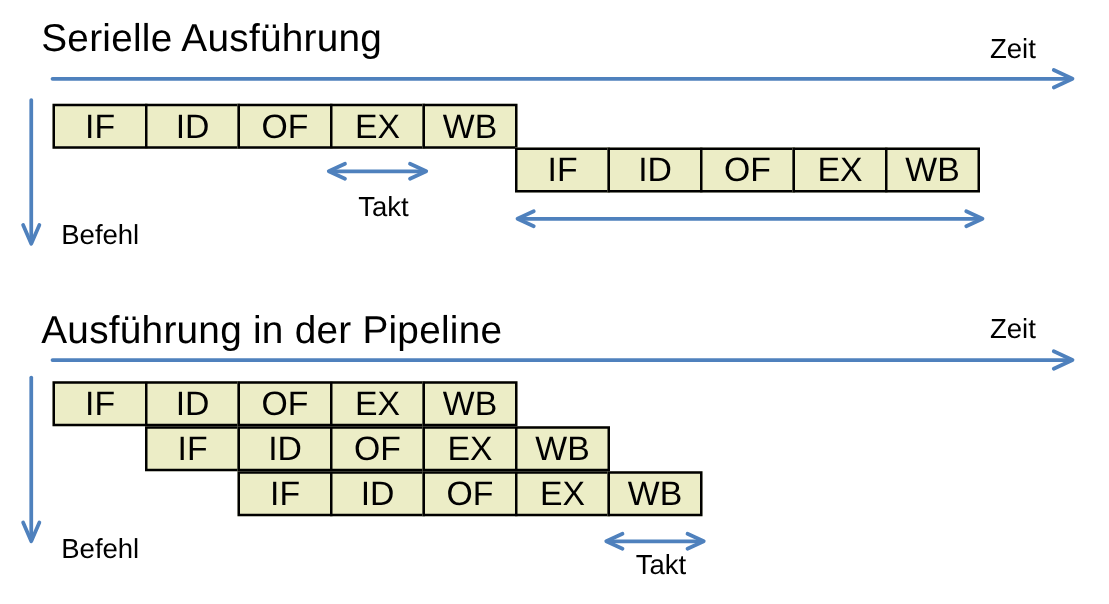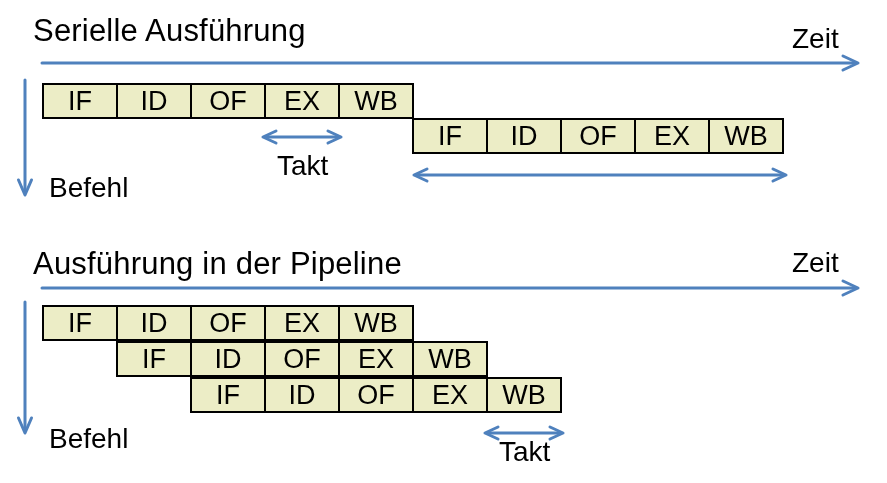--- a/index.html
+++ b/index.html
@@ -32,25 +32,25 @@
     stroke-linejoin: round;
   }
   .abs { position: absolute; white-space: nowrap; }
   .section-title {
     font-size: 31px;
     line-height: 34px;
     color: var(--text);
     letter-spacing: 0.2px;
   }
   .small-label {
-    font-size: 28px;
+    font-size: 22px;
     line-height: 24px;
     color: var(--text);
   }
-  .centered { text-align: left; }
+  .centered { text-align: right; }
   .stage-row {
     position: absolute;
     display: flex;
   }
   .stage-cell {
     width: 76px;
     height: 36px;
     margin-left: -2px;
     background: var(--box-fill);
     border: 2px solid var(--box-border);

